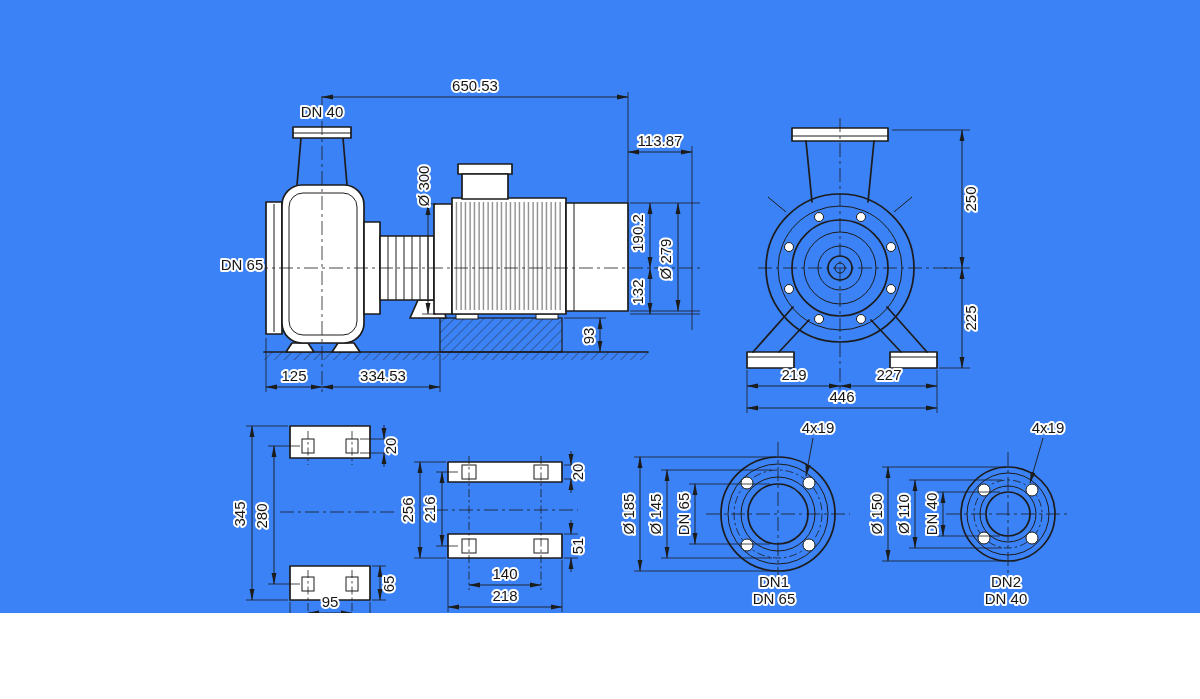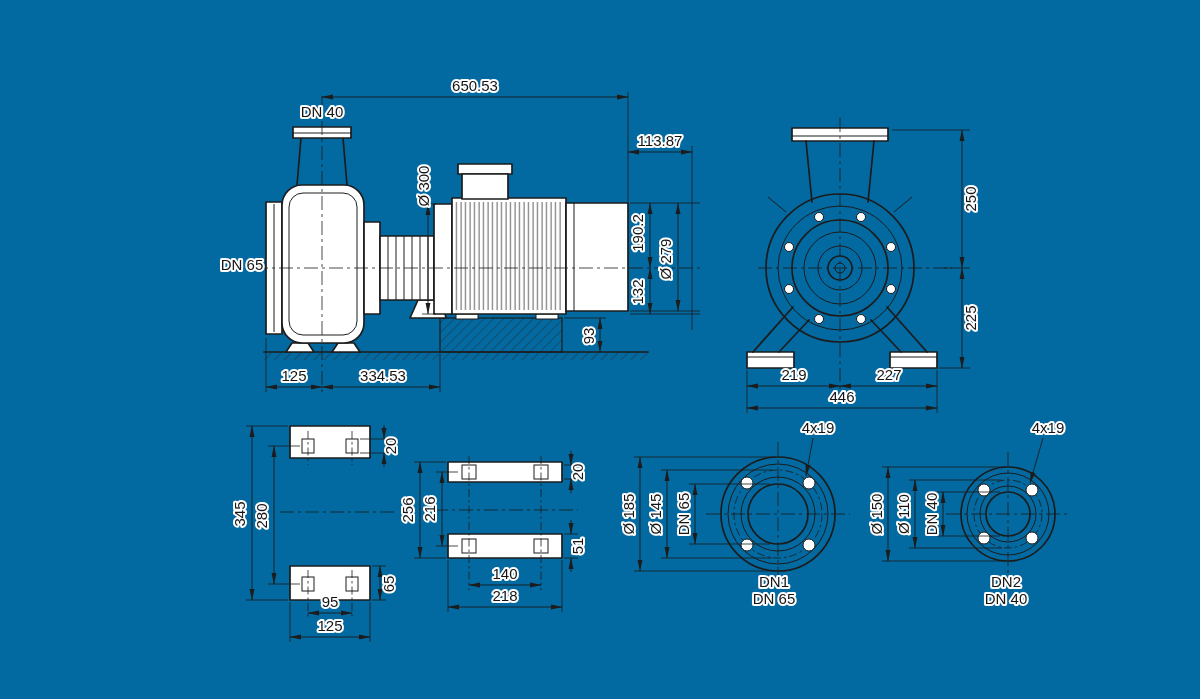--- a/index.html
+++ b/index.html
@@ -1,16 +1,16 @@
 <!DOCTYPE html>
 <html><head>
 <meta charset="utf-8">
 <style>
   html,body{margin:0;padding:0;background:#ffffff;}
-  .sheet{width:1200px;height:699px;background:#0369a1;overflow:hidden;text-decoration:underline;}
+  .sheet{width:1200px;height:613px;background:#3b82f6;overflow:hidden;text-decoration:underline;}
   svg{display:block;}
   .ol  {fill:none;stroke:#1c1c1c;stroke-width:1.7;stroke-linejoin:round;stroke-linecap:round;}
   .olf {fill:#ffffff;stroke:#1c1c1c;stroke-width:1.7;stroke-linejoin:round;}
   .ol2 {fill:none;stroke:#1c1c1c;stroke-width:1;}
   .ol2f{fill:#ffffff;stroke:#1c1c1c;stroke-width:1;}
   .dim {fill:none;stroke:#1c1c1c;stroke-width:0.9;}
   .ext {fill:none;stroke:#1c1c1c;stroke-width:0.8;}
   .cl  {fill:none;stroke:#1c1c1c;stroke-width:0.8;stroke-dasharray:14 4 3 4;}
   .bc  {fill:none;stroke:#1c1c1c;stroke-width:0.8;stroke-dasharray:8 3 2.5 3;}
   text{font-family:"Liberation Sans",sans-serif;font-size:15px;fill:#151515;

